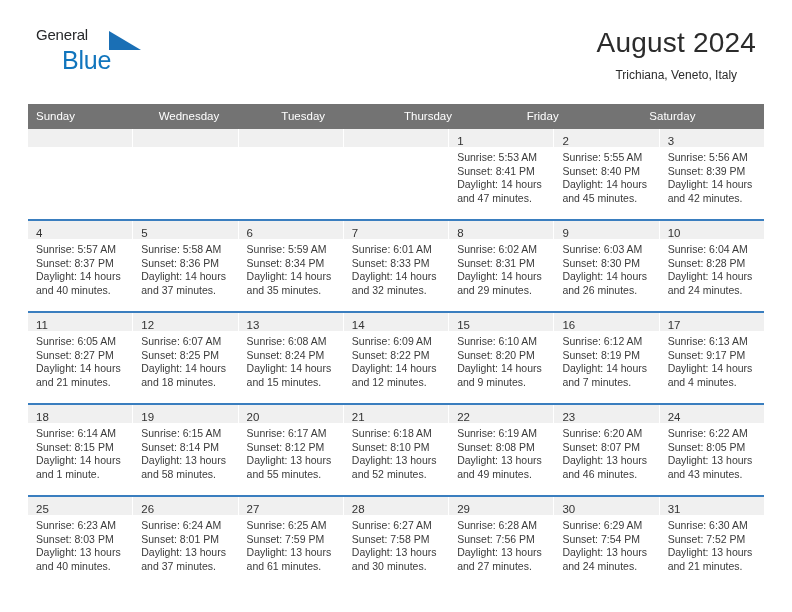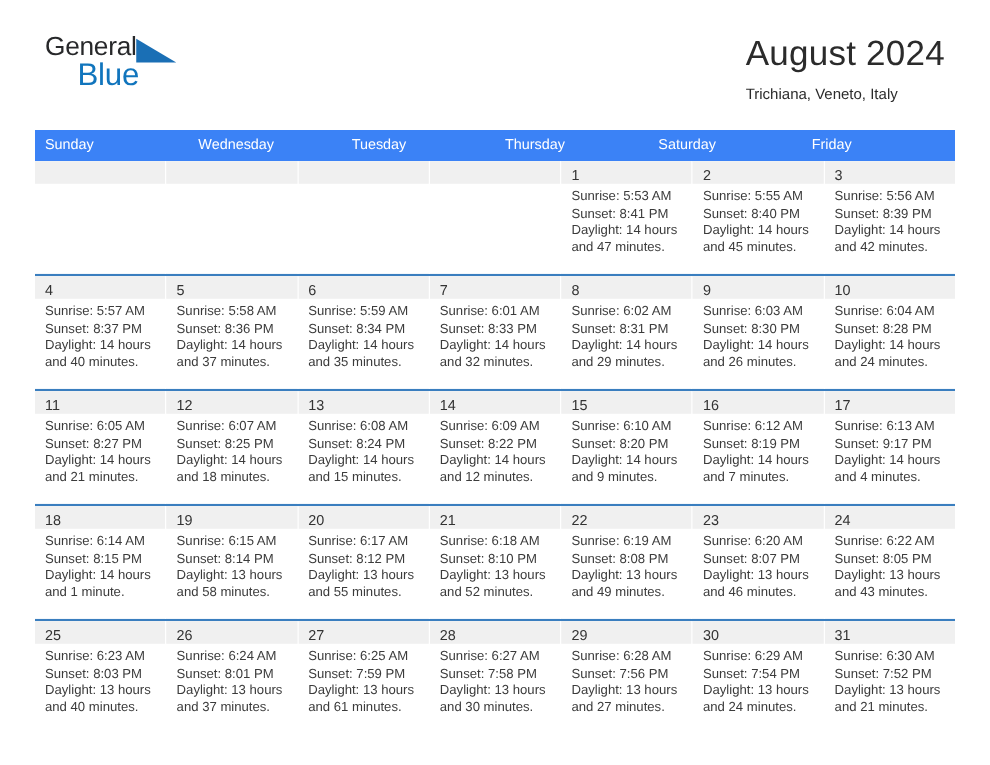--- a/index.html
+++ b/index.html
@@ -34,42 +34,42 @@
   }
   .logo {
     position: relative;
     width: 120px;
     height: 48px;
     user-select: none;
   }
   .logo-general {
     position: absolute;
     left: 0; top: 0;
-    font-size: 21px;
+    font-size: 15px;
     letter-spacing: -0.2px;
     color: #27282a;
     font-family: "Liberation Sans", sans-serif;
   }
   .logo-blue {
     position: absolute;
     left: 26px; top: 20px;
     font-size: 25px;
     letter-spacing: -0.2px;
     color: #1175bd;
     font-family: "Liberation Sans", sans-serif;
   }
   .logo-tri {
     position: absolute;
     left: 73px; top: 5px;
     width: 0; height: 0;
     border-left: 32px solid #1a6fb5;
     border-top: 19px solid transparent;
   }
   .title-block {
-    text-align: left;
+    text-align: center;
     padding-top: 0px;
   }
   .cal-title {
     font-size: 28px;
     font-weight: normal;
     color: #2b2b2b;
     line-height: 34px;
     letter-spacing: 0.2px;
   }
   .cal-subtitle {
@@ -81,21 +81,21 @@
 
   
   .calendar {
     position: absolute;
     left: 28px;
     top: 104px;
     width: 736px;
   }
   .dow-row {
     display: flex;
-    background: #3b82f6;
+    background: #737373;
   }
   .dow {
     flex: 1 1 0;
     color: #ffffff;
     font-size: 11.5px;
     line-height: 14px;
     padding: 5px 0 6px 8px;
     box-sizing: border-box;
   }
   .week {
@@ -153,22 +153,22 @@
       <div class="cal-subtitle">Trichiana, Veneto, Italy</div>
     </div>
   </div>
 
   <div class="calendar">
     <div class="dow-row" id="dow-row">
         <div class="dow">Sunday</div>
         <div class="dow">Wednesday</div>
         <div class="dow">Tuesday</div>
         <div class="dow">Thursday</div>
+        <div class="dow">Friday</div>
         <div class="dow">Saturday</div>
-        <div class="dow">Friday</div>
       </div>
     <div id="weeks-container">
         <div class="week">
           <div class="cell empty">
             <div class="daynum-band"><span class="daynum"></span></div>
             <div class="cell-body"></div>
           </div>
           <div class="cell empty">
             <div class="daynum-band"><span class="daynum"></span></div>
             <div class="cell-body"></div>

